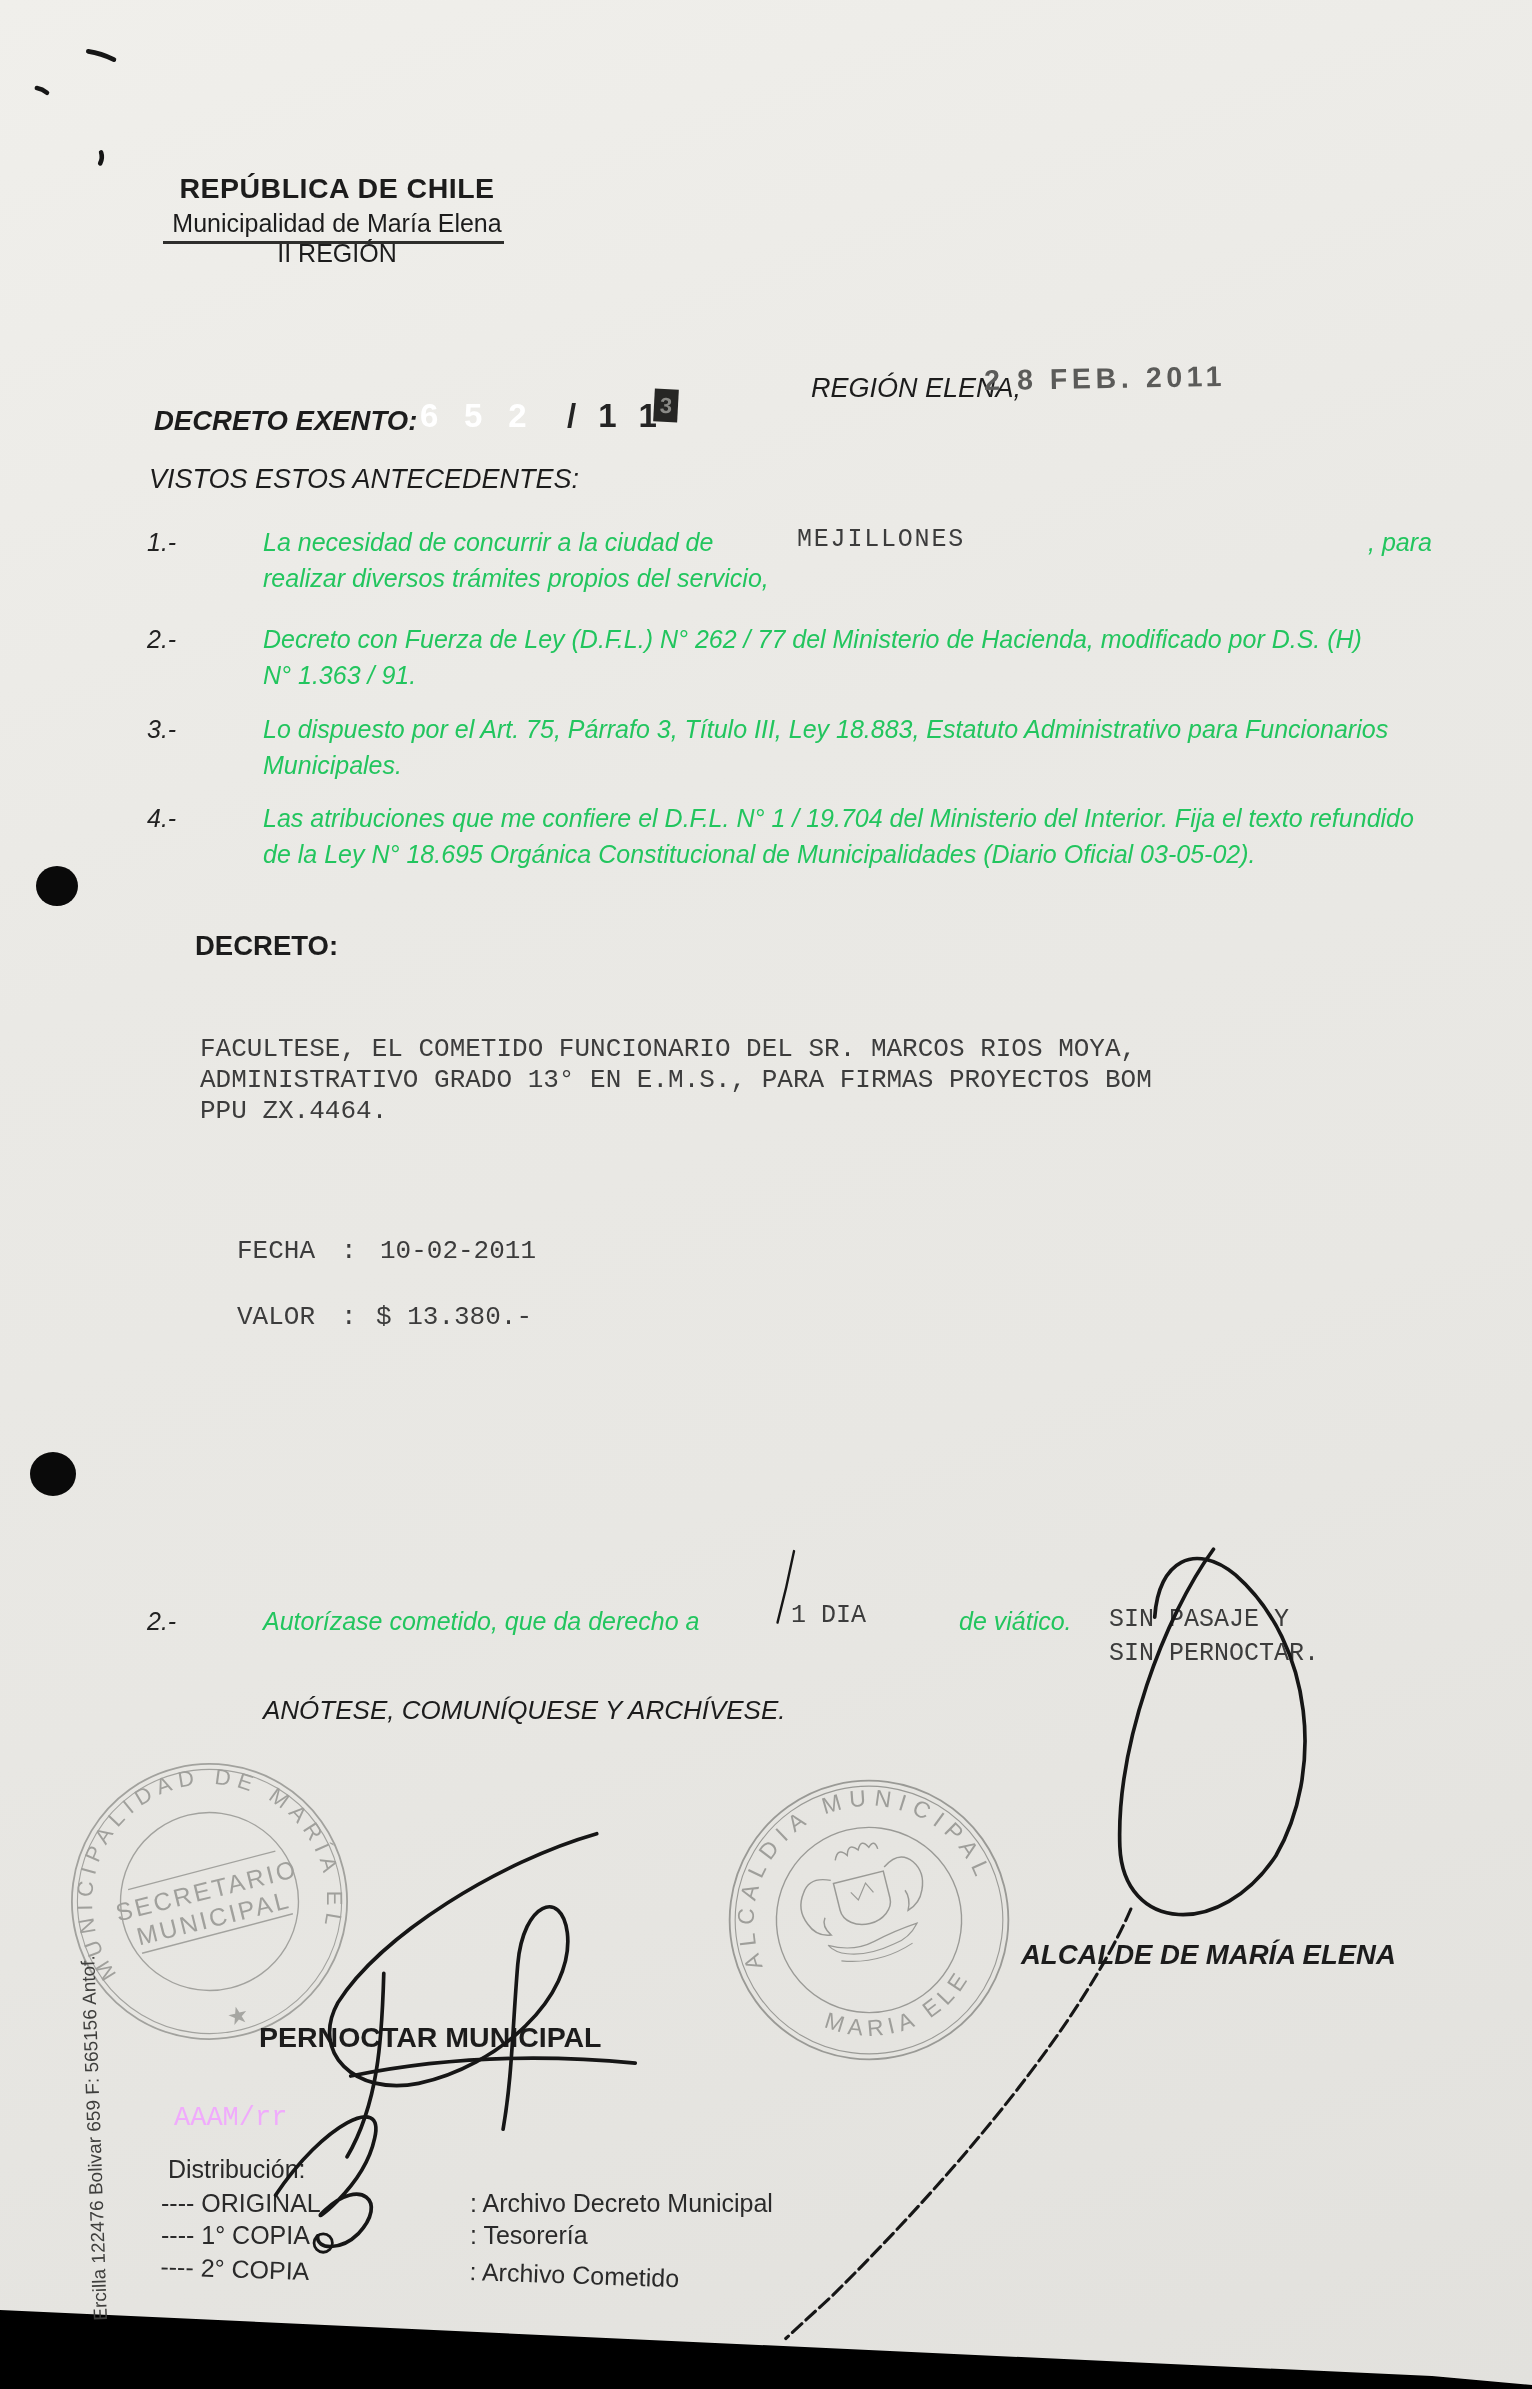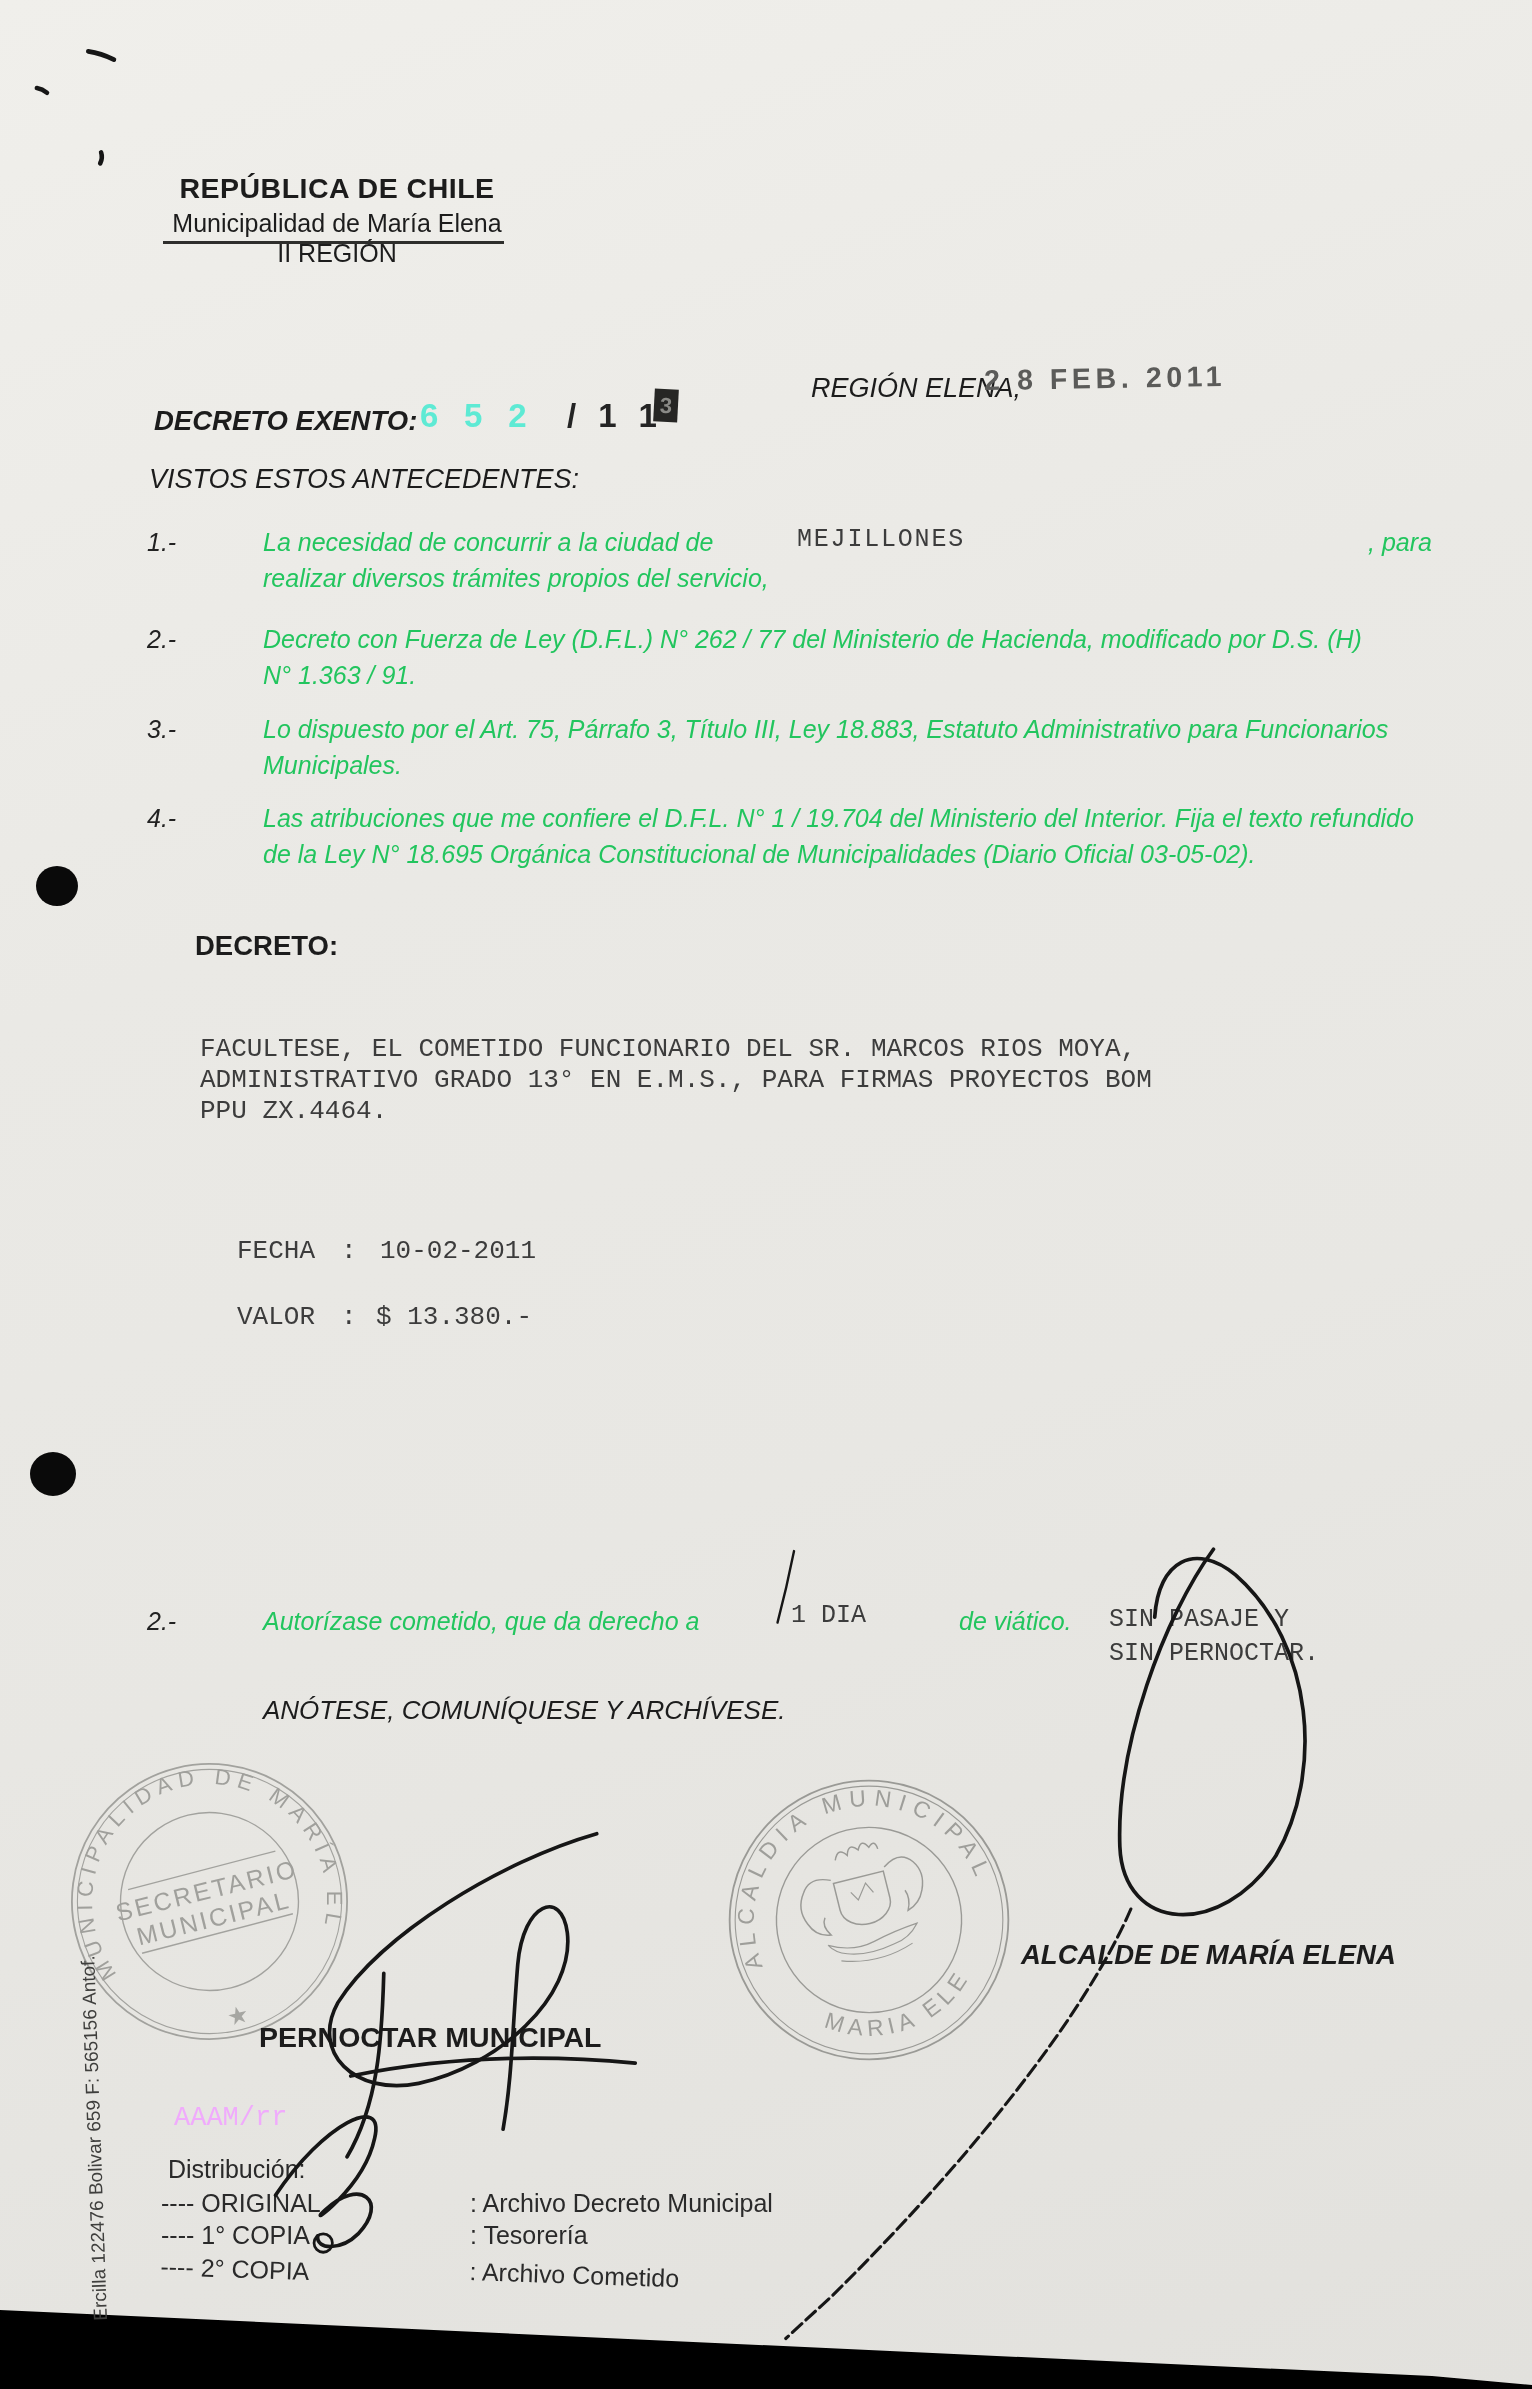--- a/index.html
+++ b/index.html
@@ -25,21 +25,21 @@
   <div class="sheet"></div>
 
   <div class="abs" style="left:135px;top:152px;width:404px;text-align:center;margin-top:20px;">
     <div class="b" style="font-size:28.5px;letter-spacing:0.5px;">REPÚBLICA DE CHILE</div>
     <div style="font-size:25px;margin-top:3.7px;">Municipalidad de María Elena</div>
     <div style="font-size:25px;margin-top:1.8px;">II REGIÓN</div>
   </div>
   <div class="abs" style="left:163px;top:241px;width:341px;height:2.8px;background:#2e2e2c;"></div>
 
   <div class="abs b it" style="left:154px;top:405px;font-size:27.5px;">DECRETO EXENTO:</div>
-  <div class="abs b" style="left:420px;top:397px;font-size:33px;letter-spacing:8.3px;color:#5eead4;">6 5 2</div>
+  <div class="abs b" style="left:420px;top:397px;font-size:33px;letter-spacing:8.3px;color:#ffffff;">6 5 2</div>
   <div class="abs b" style="left:567px;top:397px;font-size:33px;letter-spacing:6.4px;color:#242424;">/ 1 1</div>
   <div class="abs" style="left:654px;top:389px;width:24px;height:33px;background:#262624;transform:rotate(3deg);color:#8a8a86;font-size:22px;font-weight:bold;text-align:center;line-height:33px;">3</div>
 
   <div class="abs it" style="left:811px;top:373px;font-size:27px;">REGIÓN ELENA,</div>
   <div class="abs stamp-date" style="left:984px;top:362px;font-size:28.5px;transform:rotate(-1deg);">2 8  FEB. 2011</div>
 
   <div class="abs it" style="left:149px;top:464px;font-size:27px;">VISTOS ESTOS ANTECEDENTES:</div>
 
   <div class="abs num-col" style="left:147px;top:528px;">1.-</div>
   <div class="abs body-txt" style="left:263px;top:528px;">La necesidad de concurrir a la ciudad de</div>

